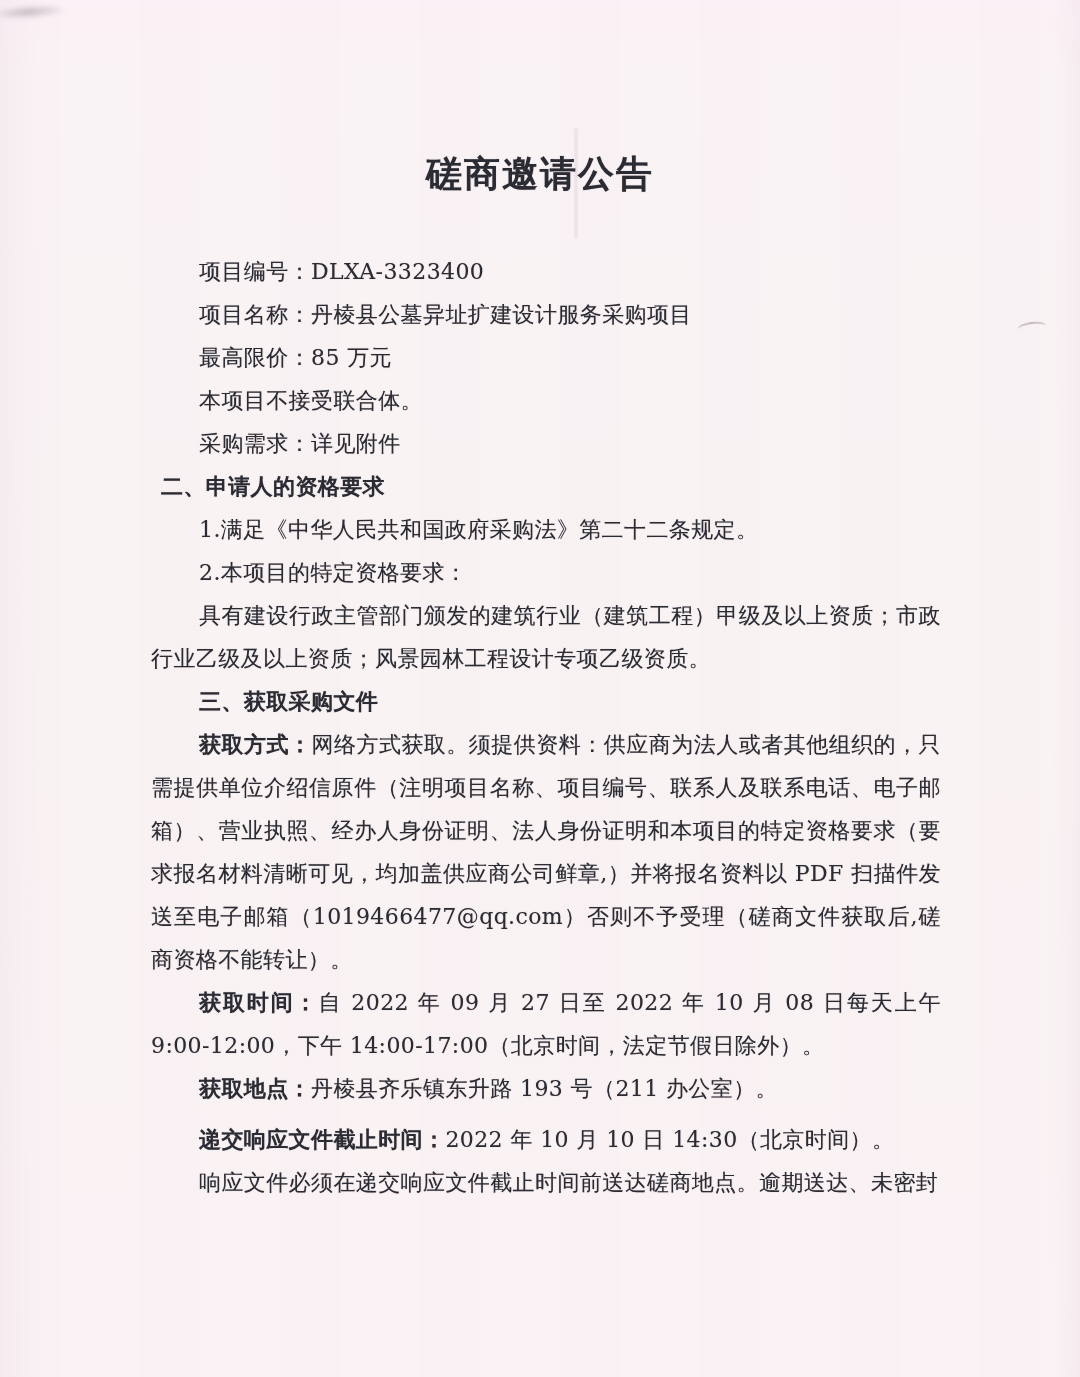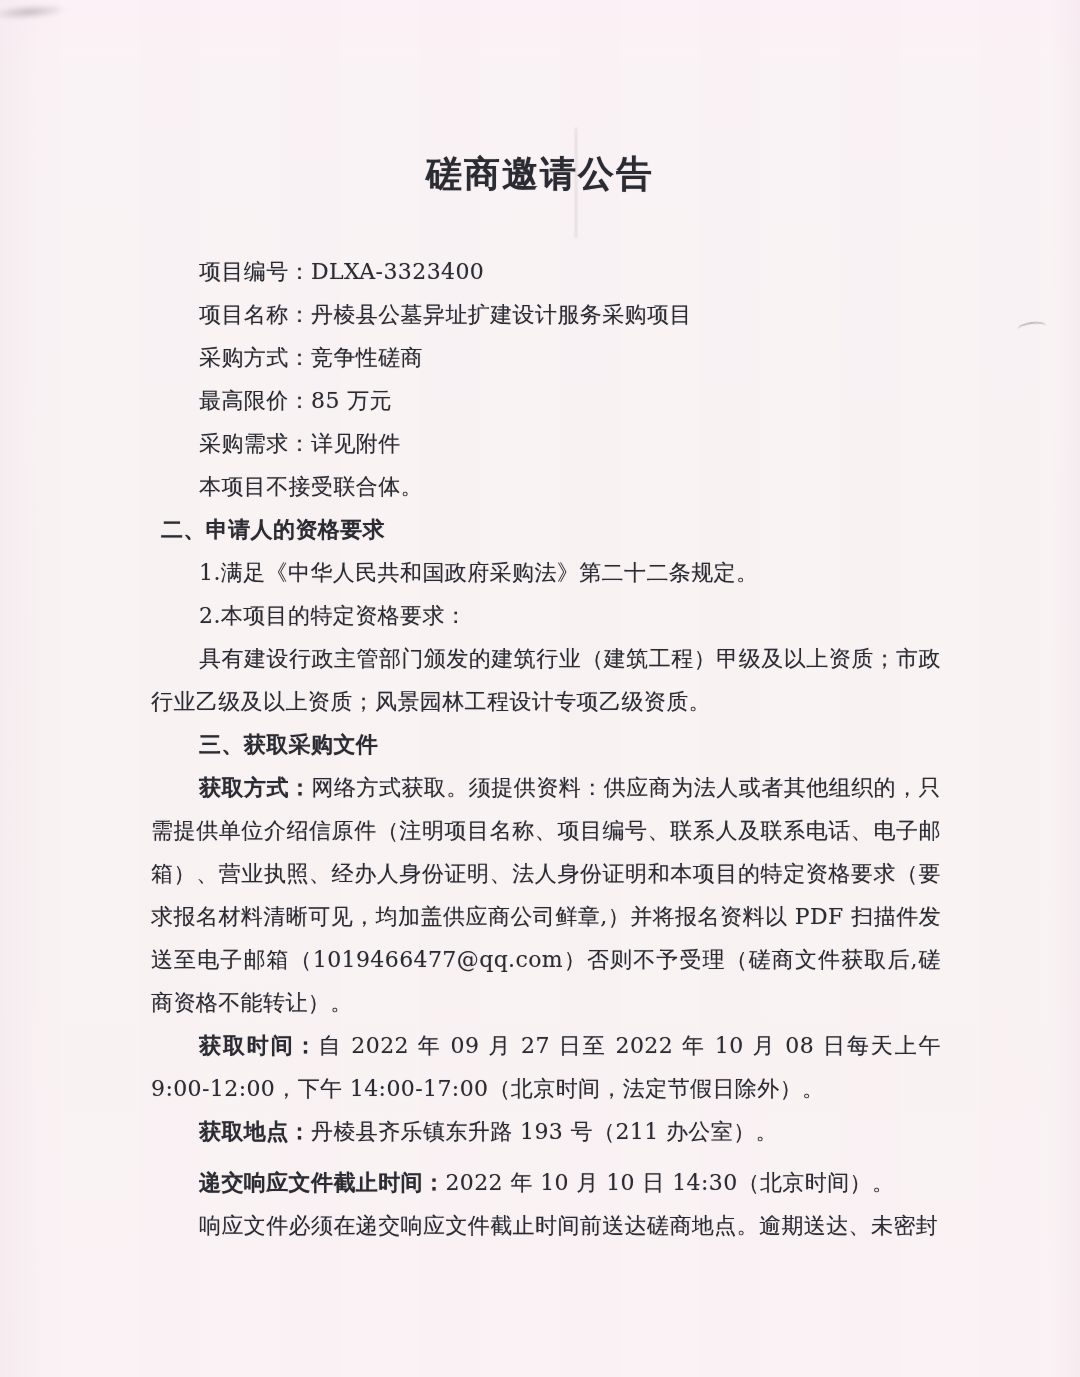--- a/index.html
+++ b/index.html
@@ -82,24 +82,23 @@
   <div class="artifact crease-vertical"></div>
   <div class="artifact pencil-mark"></div>
 
   <h1 class="title">磋商邀请公告</h1>
 
   <div class="content">
 
 
     <p class="ind">项目编号：DLXA-3323400</p>
     <p class="ind">项目名称：丹棱县公墓异址扩建设计服务采购项目</p>
-    <p class="ind">采购方式：竞争性磋商</p>
     <p class="ind">最高限价：85 万元</p>
+    <p class="ind">本项目不接受联合体。</p>
     <p class="ind">采购需求：详见附件</p>
-    <p class="ind">本项目不接受联合体。</p>
 
     <p class="heading ind-heading">二、申请人的资格要求</p>
 
     <p class="ind">1.满足《中华人民共和国政府采购法》第二十二条规定。</p>
     <p class="ind">2.本项目的特定资格要求：</p>
     <p class="ind">具有建设行政主管部门颁发的建筑行业（建筑工程）甲级及以上资质；市政行业乙级及以上资质；风景园林工程设计专项乙级资质。</p>
 
     <p class="heading ind">三、获取采购文件</p>
 
     <p class="ind"><span class="lbl">获取方式：</span><span>网络方式获取。须提供资料：供应商为法人或者其他组织的，只需提供单位介绍信原件（注明项目名称、项目编号、联系人及联系电话、电子邮箱）、营业执照、经办人身份证明、法人身份证明和本项目的特定资格要求（要求报名材料清晰可见，均加盖供应商公司鲜章,）并将报名资料以 PDF 扫描件发送至电子邮箱（1019466477@qq.com）否则不予受理（磋商文件获取后,磋商资格不能转让）。</span></p>

